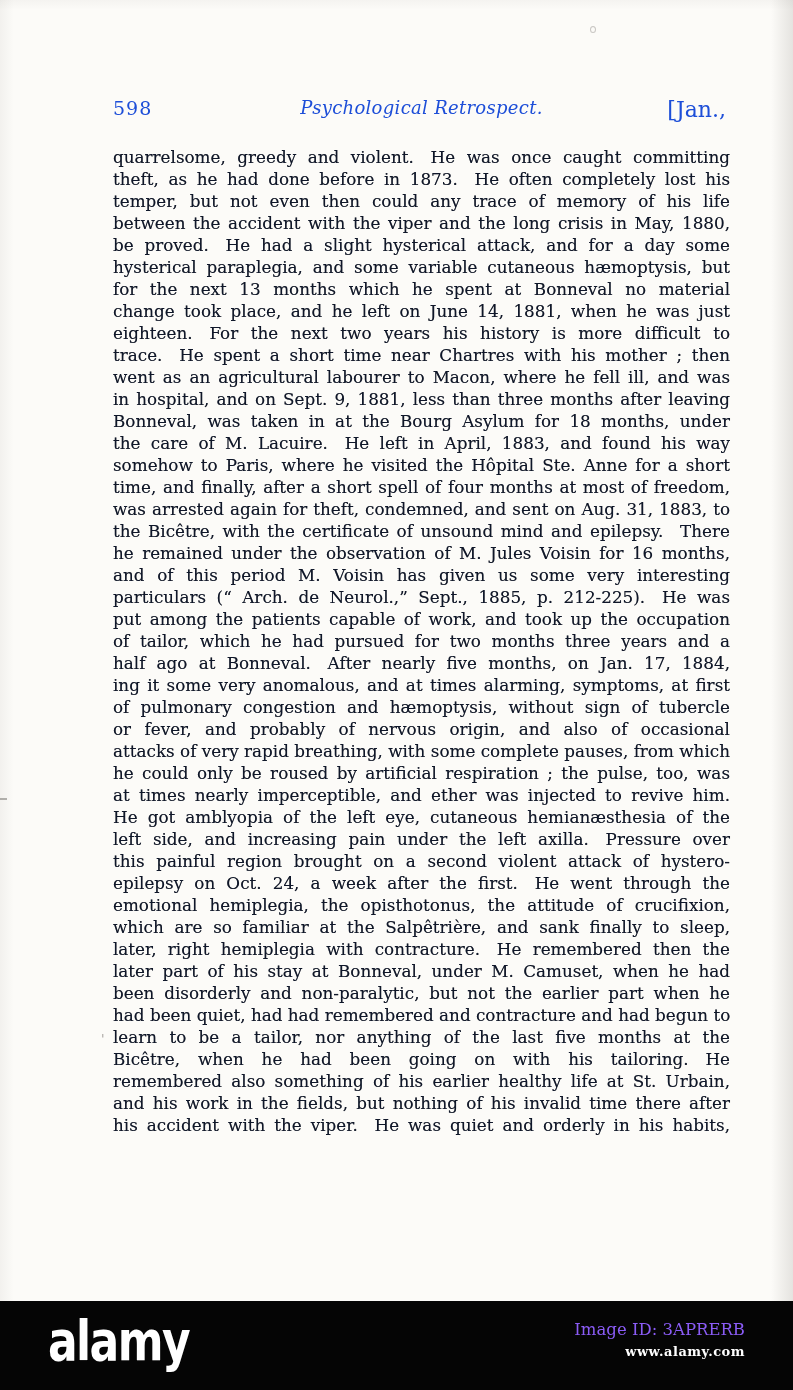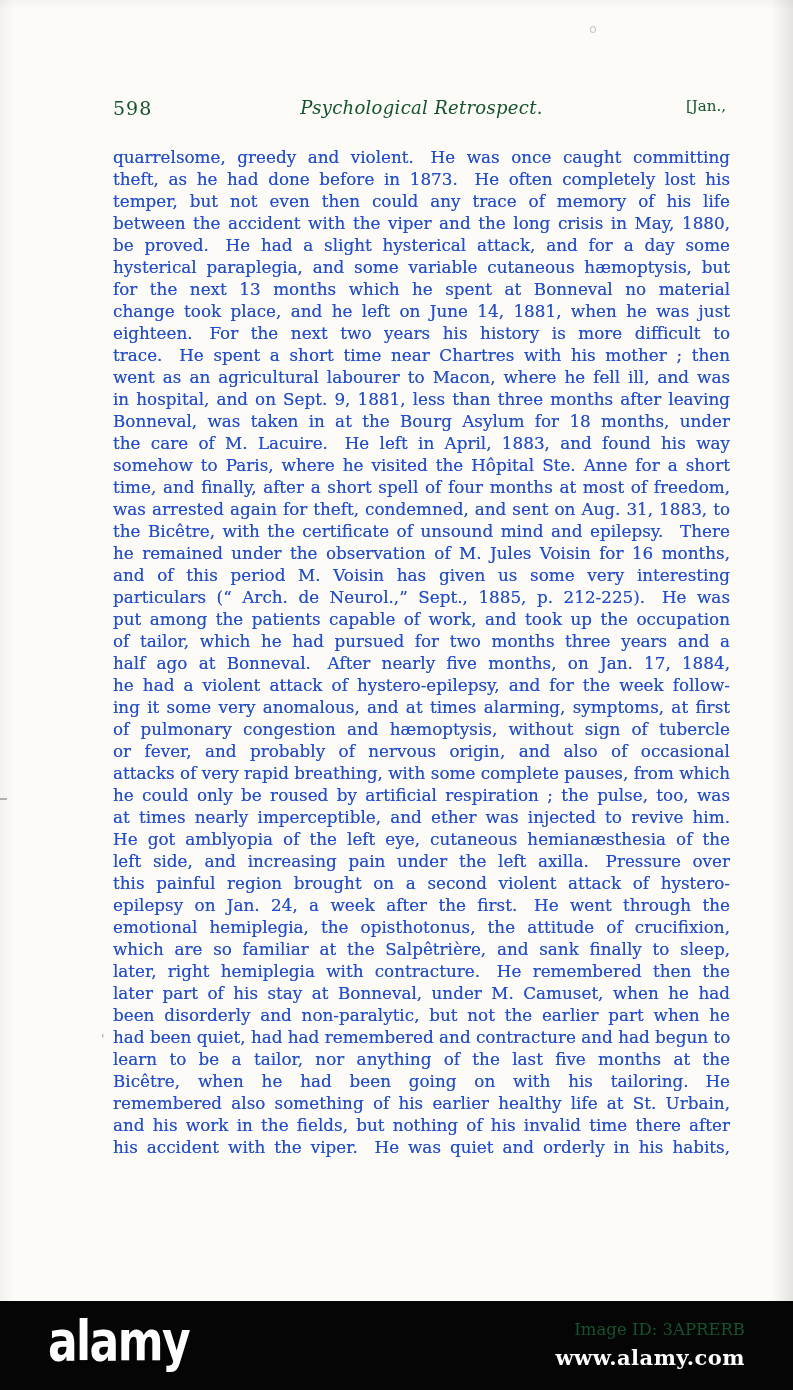--- a/index.html
+++ b/index.html
@@ -18,38 +18,38 @@
   
   .page::before {
     content: ""; position: absolute; inset: 0; pointer-events: none;
     background:
       linear-gradient(to left, rgba(60,55,48,0.12), rgba(60,55,48,0.0) 22px),
       linear-gradient(to right, rgba(60,55,48,0.05), rgba(60,55,48,0.0) 14px),
       linear-gradient(to bottom, rgba(60,55,48,0.04), rgba(60,55,48,0.0) 10px);
   }
   .running-header {
     position: absolute; top: 97px; left: 113px; width: 617px;
-    height: 24px; color: #14532d;
+    height: 24px; color: #1d4ed8;
   }
   .page-number {
     position: absolute; left: 0; top: 0;
     font-size: 19px; letter-spacing: 1px;
   }
   .running-title {
     position: absolute; left: 0; right: 0; top: 0;
     text-align: center; font-style: italic; font-size: 18px;
     letter-spacing: 0.3px;
   }
   .issue-date {
     position: absolute; right: 4px; top: 0;
-    font-size: 15px;
+    font-size: 22px;
   }
   .body-text {
     position: absolute; top: 146px; left: 113px; width: 617px;
-    color: #1d4ed8;
+    color: #0f172a;
     font-size: 16.8px;
     text-shadow: 0 0 0.5px rgba(47,43,39,0.55);
   }
   .text-line {
     height: 22px; line-height: 22px;
     text-align: justify;
     text-align-last: justify;
     white-space: nowrap;
     overflow: visible;
   }
@@ -81,24 +81,24 @@
     color: #ffffff;
     transform: scaleX(0.80); transform-origin: left top;
     line-height: 1;
   }
   .watermark-meta {
     position: absolute; right: 48px; top: 1318px;
     text-align: right; color: #ffffff;
   }
   .image-id {
     font-size: 16.5px; font-weight: 400; line-height: 1.45;
-    color: #14532d;
+    color: #8b5cf6;
   }
   .alamy-url {
-    font-size: 21px; font-weight: 700; line-height: 1.5;
+    font-size: 13px; font-weight: 700; line-height: 1.5;
     letter-spacing: 0.5px;
   }
 </style>
 </head>
 <body>
 
 <div class="page">
 
   <div class="running-header">
     <span class="page-number">598</span>
@@ -124,31 +124,30 @@
       <div class="text-line">somehow to Paris, where he visited the Hôpital Ste. Anne for a short</div>
       <div class="text-line">time, and finally, after a short spell of four months at most of freedom,</div>
       <div class="text-line">was arrested again for theft, condemned, and sent on Aug. 31, 1883, to</div>
       <div class="text-line">the Bicêtre, with the certificate of unsound mind and epilepsy. There</div>
       <div class="text-line">he remained under the observation of M. Jules Voisin for 16 months,</div>
       <div class="text-line">and of this period M. Voisin has given us some very interesting</div>
       <div class="text-line">particulars (“ Arch. de Neurol.,” Sept., 1885, p. 212-225). He was</div>
       <div class="text-line">put among the patients capable of work, and took up the occupation</div>
       <div class="text-line">of tailor, which he had pursued for two months three years and a</div>
       <div class="text-line">half ago at Bonneval. After nearly five months, on Jan. 17, 1884,</div>
-      <div class="text-line">he had a violent attack of hystero-epilepsy, and for the week follow-</div>
       <div class="text-line">ing it some very anomalous, and at times alarming, symptoms, at first</div>
       <div class="text-line">of pulmonary congestion and hæmoptysis, without sign of tubercle</div>
       <div class="text-line">or fever, and probably of nervous origin, and also of occasional</div>
       <div class="text-line">attacks of very rapid breathing, with some complete pauses, from which</div>
       <div class="text-line">he could only be roused by artificial respiration ; the pulse, too, was</div>
       <div class="text-line">at times nearly imperceptible, and ether was injected to revive him.</div>
       <div class="text-line">He got amblyopia of the left eye, cutaneous hemianæsthesia of the</div>
       <div class="text-line">left side, and increasing pain under the left axilla. Pressure over</div>
       <div class="text-line">this painful region brought on a second violent attack of hystero-</div>
-      <div class="text-line">epilepsy on Jan. 24, a week after the first. He went through the</div>
+      <div class="text-line">epilepsy on Oct. 24, a week after the first. He went through the</div>
       <div class="text-line">emotional hemiplegia, the opisthotonus, the attitude of crucifixion,</div>
       <div class="text-line">which are so familiar at the Salpêtrière, and sank finally to sleep,</div>
       <div class="text-line">later, right hemiplegia with contracture. He remembered then the</div>
       <div class="text-line">later part of his stay at Bonneval, under M. Camuset, when he had</div>
       <div class="text-line">been disorderly and non-paralytic, but not the earlier part when he</div>
       <div class="text-line">had been quiet, had had remembered and contracture and had begun to</div>
       <div class="text-line">learn to be a tailor, nor anything of the last five months at the</div>
       <div class="text-line">Bicêtre, when he had been going on with his tailoring. He</div>
       <div class="text-line">remembered also something of his earlier healthy life at St. Urbain,</div>
       <div class="text-line">and his work in the fields, but nothing of his invalid time there after</div>

